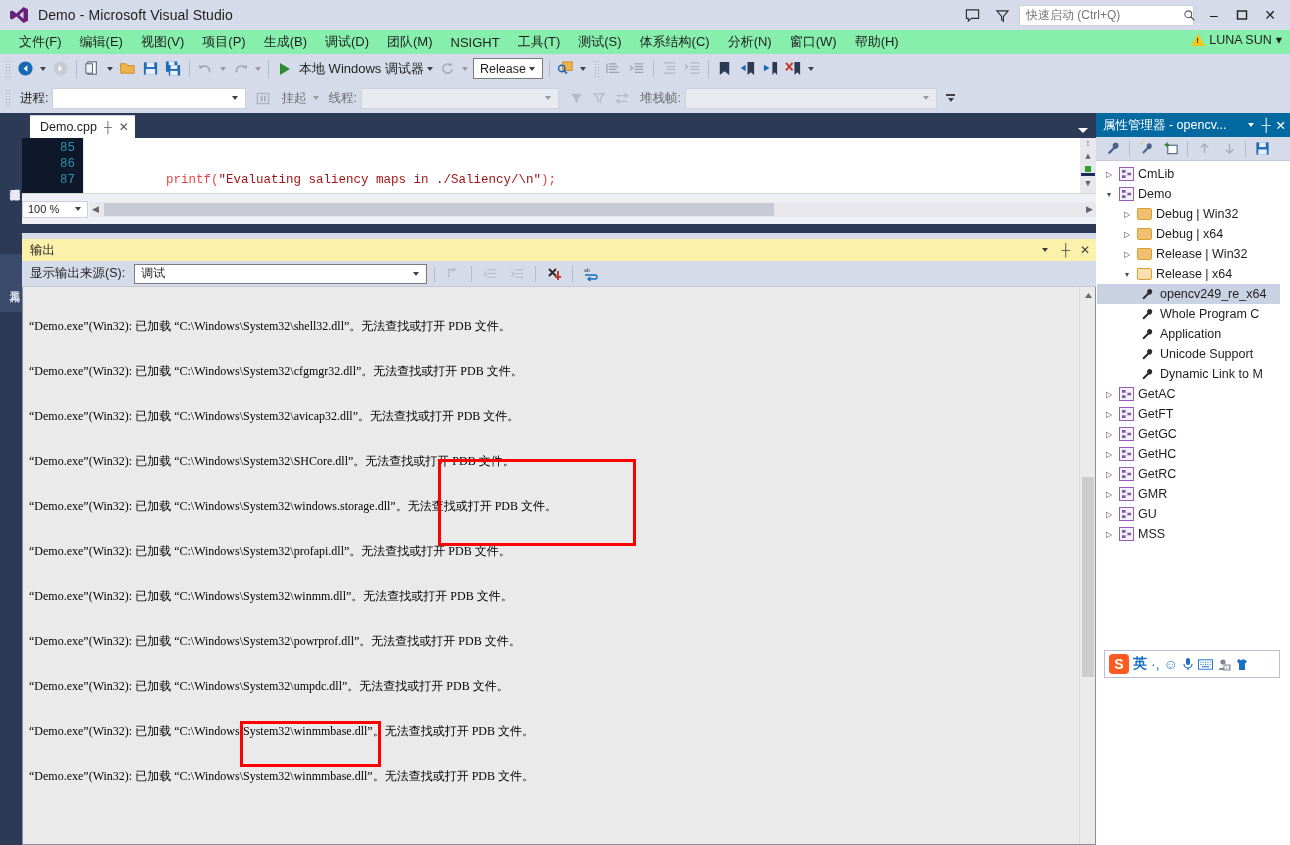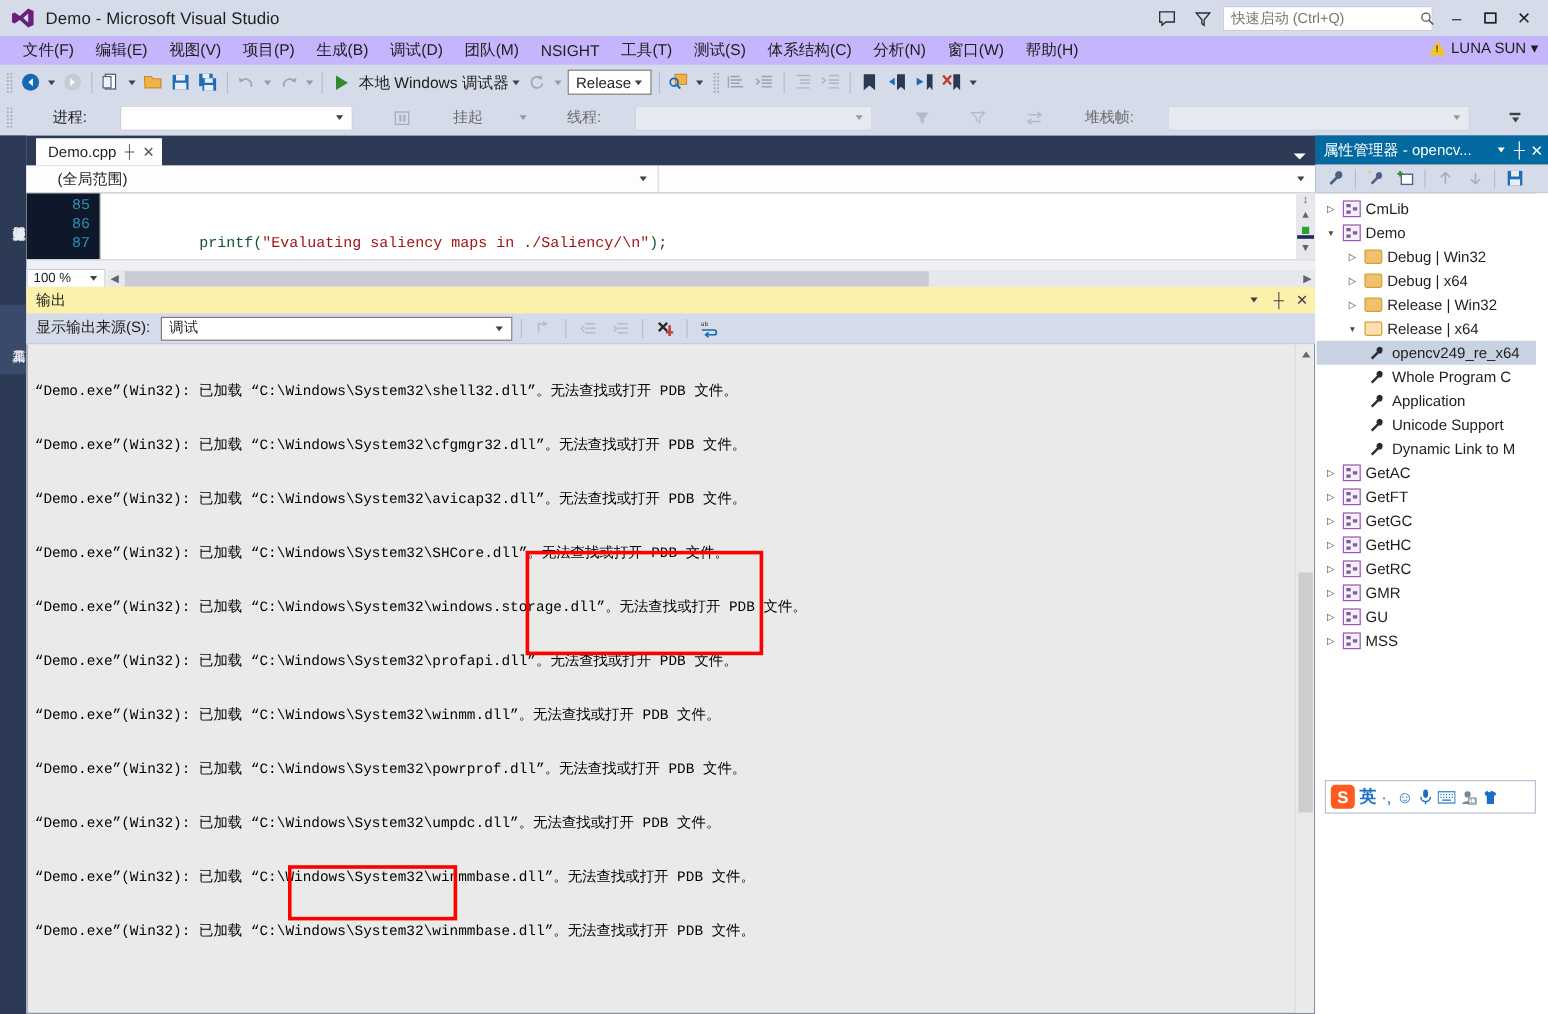--- a/index.html
+++ b/index.html
@@ -47,21 +47,21 @@
   }
   .win-btn {
     width: 28px; height: 28px; display: flex; align-items: center; justify-content: center;
     color: #1e1e1e; font-size: 14px;
   }
   .win-btn.close { margin-right: 6px; }
 
   
   .menubar {
     position: absolute; top: 30px; left: 0; width: 1290px; height: 24px;
-    background: #c4b5fd;
+    background: #86efac;
     display: flex; align-items: center; padding-left: 10px;
   }
   .menu-item {
     font-size: 13px; color: #1e1e1e; padding: 2px 9px; white-space: nowrap;
   }
   .account {
     position: absolute; right: 8px; top: 2px;
     display: flex; align-items: center; gap: 4px;
     font-size: 12.5px; color: #1e1e1e;
   }
@@ -93,21 +93,21 @@
     height: 21px; border: 1px solid #7a7a7a; background: #ffffff; display: flex;
     align-items: center; padding: 0 4px 0 6px; font-size: 12.5px; color: #1e1e1e;
     margin: 0 2px; min-width: 70px; justify-content: space-between;
   }
   .play-tri { width: 0; height: 0; border-top: 6px solid transparent;
               border-bottom: 6px solid transparent; border-left: 10px solid #2e8b2e; }
 
   
   .toolbar2 {
     position: absolute; top: 83px; left: 0; width: 1290px; height: 30px;
-    background: #d6dbe9; display: flex; align-items: center; gap: 24px;
+    background: #d6dbe9; display: flex; align-items: center;
   }
   .lbl { font-size: 12.5px; color: #1e1e1e; margin: 0 4px 0 6px; }
   .lbl.dim { color: #6d6d6d; }
   .tb-combo {
     height: 21px; background: #ffffff; border: 1px solid #cccedb; display: flex;
     align-items: center; justify-content: flex-end; padding-right: 4px;
   }
   .tb-combo.dim { background: #e8eaf2; border-color: #cfd3e0; }
 
   
@@ -158,21 +158,21 @@
     position: relative; height: 55px; background: #ffffff; display: flex;
     font-family: "Liberation Mono", monospace; font-size: 12.5px;
     overflow: hidden;
   }
   .gutter {
     width: 62px; flex: 0 0 62px; background: #0f172a; color: #2b91af;
     text-align: right; padding-right: 8px; padding-top: 2px; line-height: 16px;
     border-right: 1px solid #e5e5e5;
   }
   .codelines { padding-left: 22px; padding-top: 2px; line-height: 16px; white-space: pre; }
-  .c-fn { color: #14532d; }
+  .c-fn { color: #ef4444; }
   .c-str { color: #a31515; }
   .v-scroll-mini {
     position: absolute; right: 0; top: 0; width: 16px; height: 100%;
     background: #e8e8ec; display: flex; flex-direction: column; align-items: center;
   }
   .statusrow {
     height: 31px; background: #eef0f6; display: flex; align-items: center;
     border-top: 1px solid #d5d5d5;
   }
   .zoom-box {
@@ -211,21 +211,21 @@
   .output-body {
     position: absolute; top: 48px; left: 0; right: 0; bottom: 0;
     background: #eaeaea; border: 1px solid #8a8fa0; border-top: none;
     overflow: hidden;
   }
   .out-text {
     position: absolute; left: 6px; top: 2px; right: 18px;
     font-family: "Liberation Mono", monospace; font-size: 12px; line-height: 15px;
     color: #000000; white-space: pre;
   }
-  .out-text div { height: 15px; }
+  .out-text div { height: 15px; font-family: Liberation Serif, serif; }
   .out-vscroll {
     position: absolute; right: 0; top: 0; width: 16px; bottom: 0; background: #eaeaea;
     border-left: 1px solid #dcdcdc;
   }
   .ov-up { width: 16px; height: 16px; display: flex; align-items: center; justify-content: center; }
   .ov-thumb { position: absolute; top: 190px; left: 2px; width: 12px; height: 200px; background: #cdcdcd; }
 
   
   .redbox { position: absolute; border: 3px solid #ff0000; pointer-events: none; }
 
@@ -549,30 +549,20 @@
   <div class="editorwrap">
     <div class="tabstrip">
       <div class="doc-tab">
         <span>Demo.cpp</span>
         <span class="pin-ic">┼</span>
         <span class="tab-x">✕</span>
       </div>
       <span class="strip-caret"></span>
     </div>
 
-    <div class="scopebar">
-      <div class="scope-combo">
-        <span>(全局范围)</span>
-        <span class="caret-dn"></span>
-      </div>
-      <div class="scope-combo2">
-        <span style="flex:1"></span>
-        <span class="caret-dn"></span>
-      </div>
-    </div>
 
     <div class="codearea">
       <div class="gutter">
         <div>85</div>
         <div>86</div>
         <div>87</div>
       </div>
       <div class="codelines">
         <div><span class="c-fn">        printf(</span><span class="c-str">"Evaluating saliency maps in ./Saliency/\n"</span><span class="c-fn">);</span></div>
         

